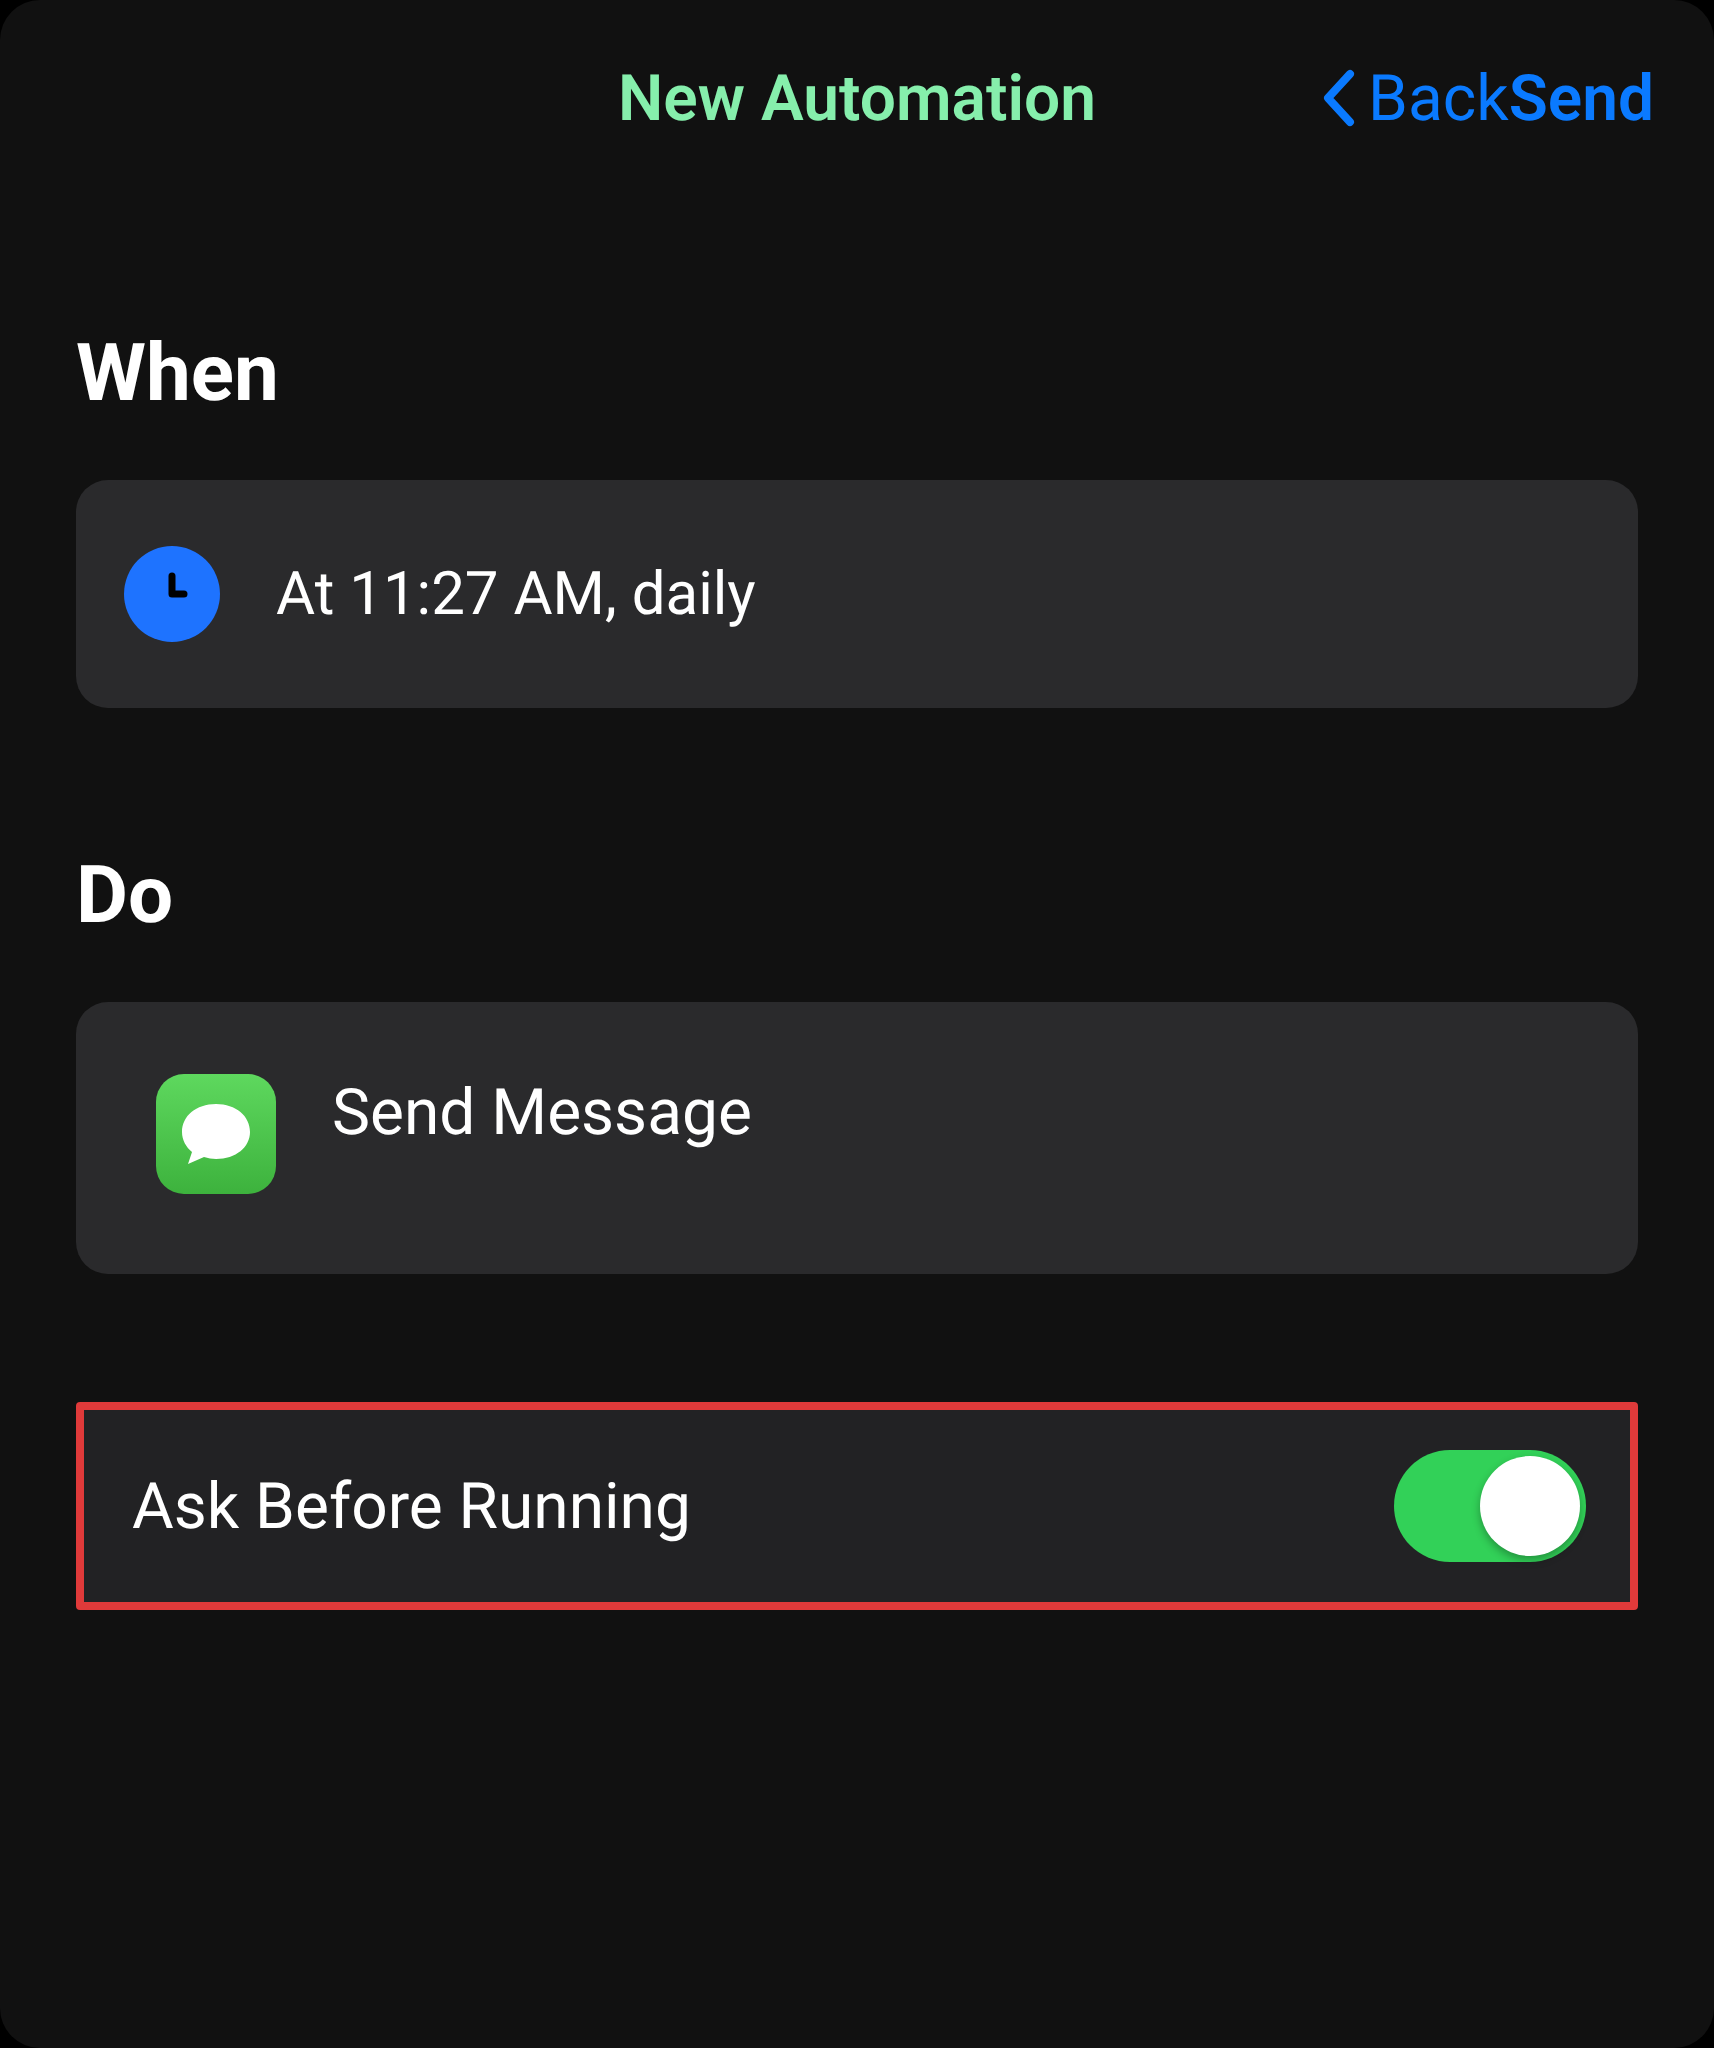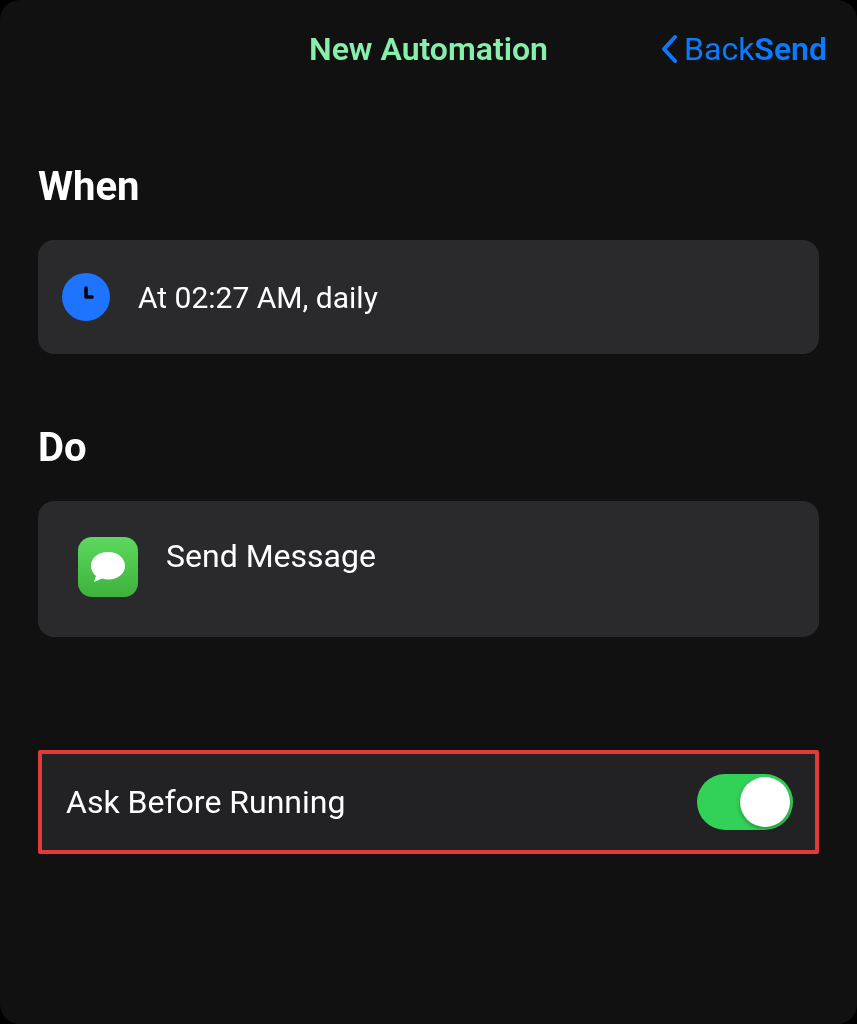--- a/index.html
+++ b/index.html
@@ -111,21 +111,21 @@
       display: flex;
       align-items: center;
       justify-content: center;
     }
     .action-label {
       color: #fff;
       font-size: 32px;
       font-weight: 400;
     }
     .toggle-row-wrapper {
-      margin-top: 113px;
+      margin-top: 64px;
       padding: 0 38px;
     }
     .toggle-row {
       background: #222224;
       border: 4px solid #e03a3a;
       padding: 20px 22px 20px 24px;
       display: flex;
       align-items: center;
       justify-content: space-between;
       border-radius: 2px;
@@ -170,21 +170,21 @@
   </div>
 
   <div class="section">
     <div class="section-title">When</div>
     <div class="card when-card">
       <div class="clock-icon">
         <svg width="28" height="28" viewBox="0 0 28 28" fill="none">
           <path d="M14 5 L14 14 L20 14" stroke="#000" stroke-width="3.5" stroke-linecap="round" stroke-linejoin="round"></path>
         </svg>
       </div>
-      <div class="card-text">At 02:27 AM, daily</div>
+      <div class="card-text">At 11:27 AM, daily</div>
     </div>
   </div>
 
   <div class="section">
     <div class="section-title do-title">Do</div>
     <div class="do-card">
       <div class="messages-icon">
         <svg width="40" height="36" viewBox="0 0 40 36" fill="none">
           <path d="M20 3 C10 3 3 9 3 17 C3 21 5 24.5 8 27 L6 33 L14 29.5 C16 30 18 30.5 20 30.5 C30 30.5 37 24.5 37 17 C37 9 30 3 20 3 Z" fill="#fff"></path>
         </svg>

